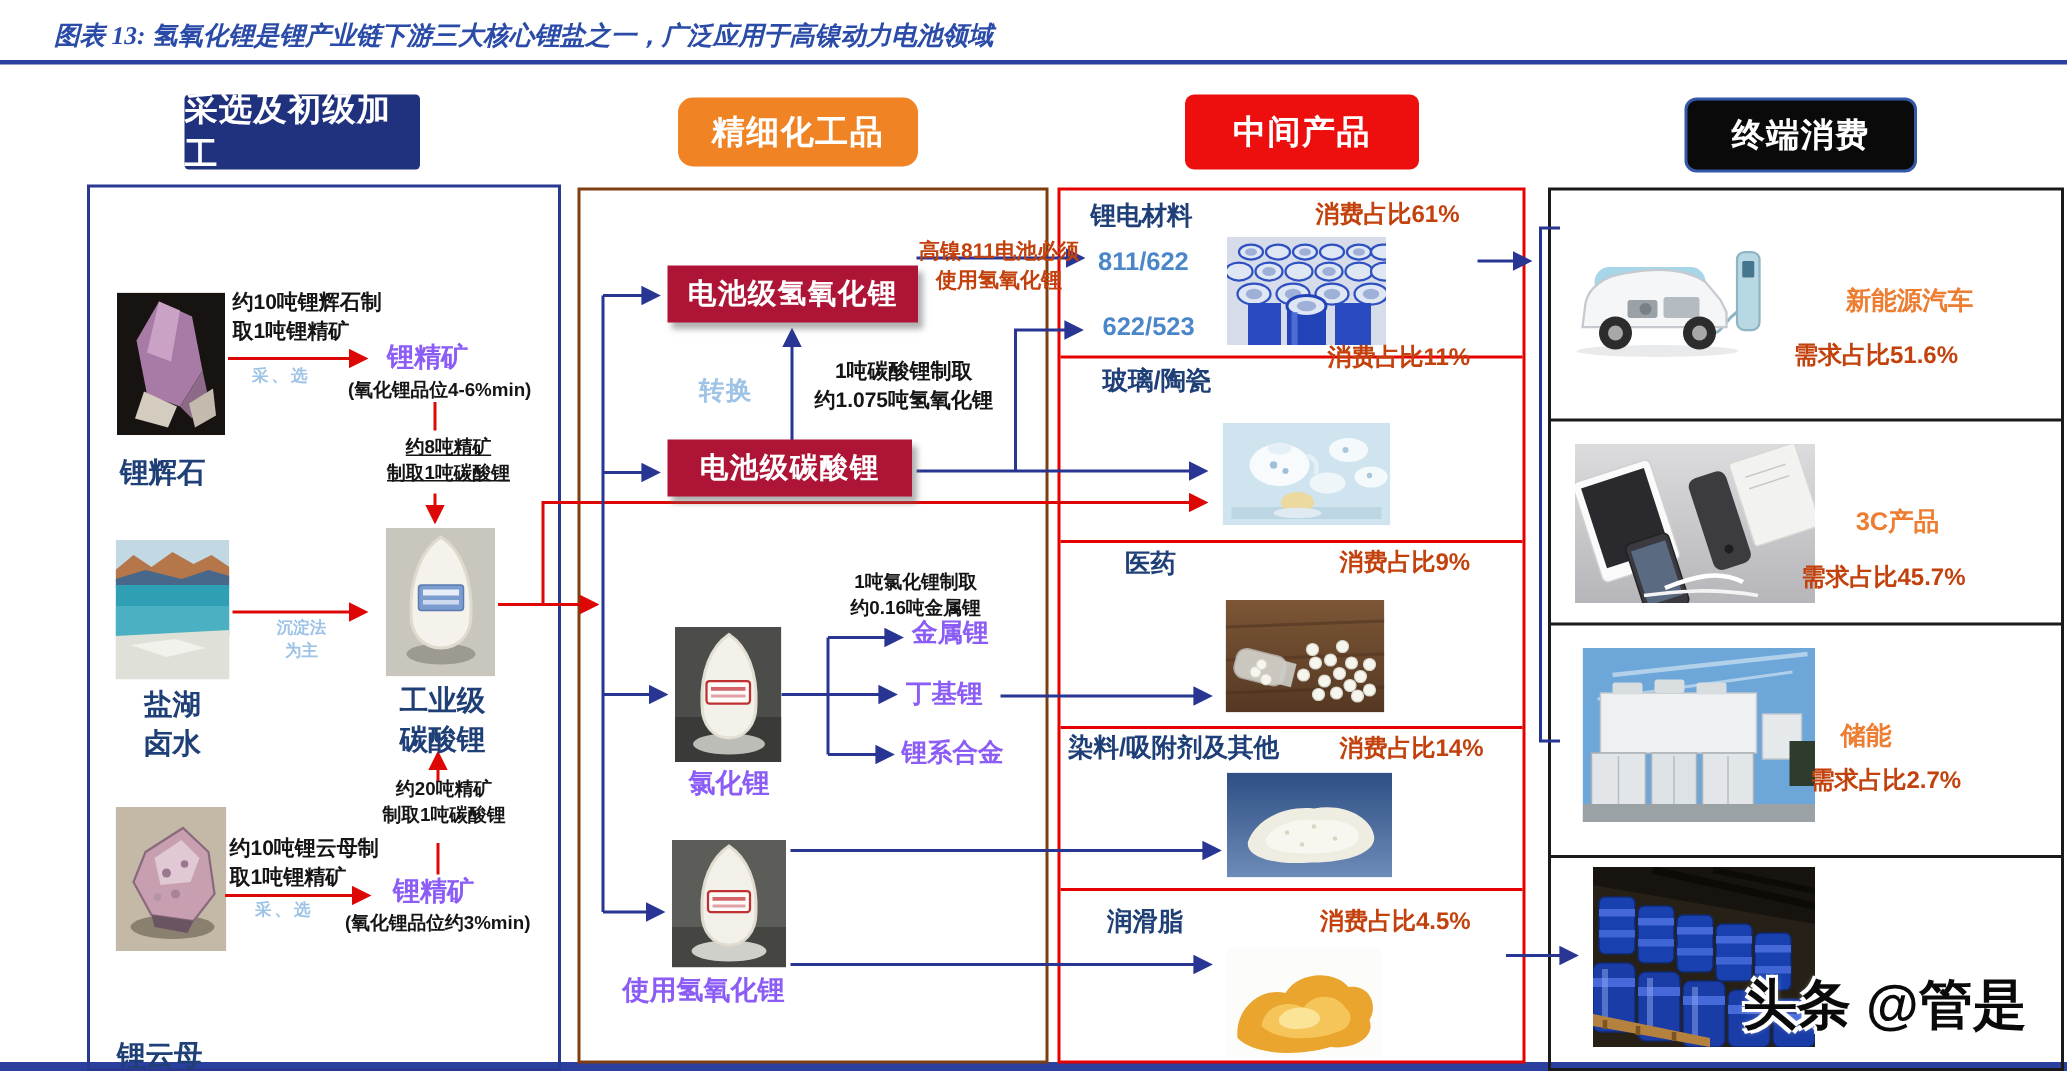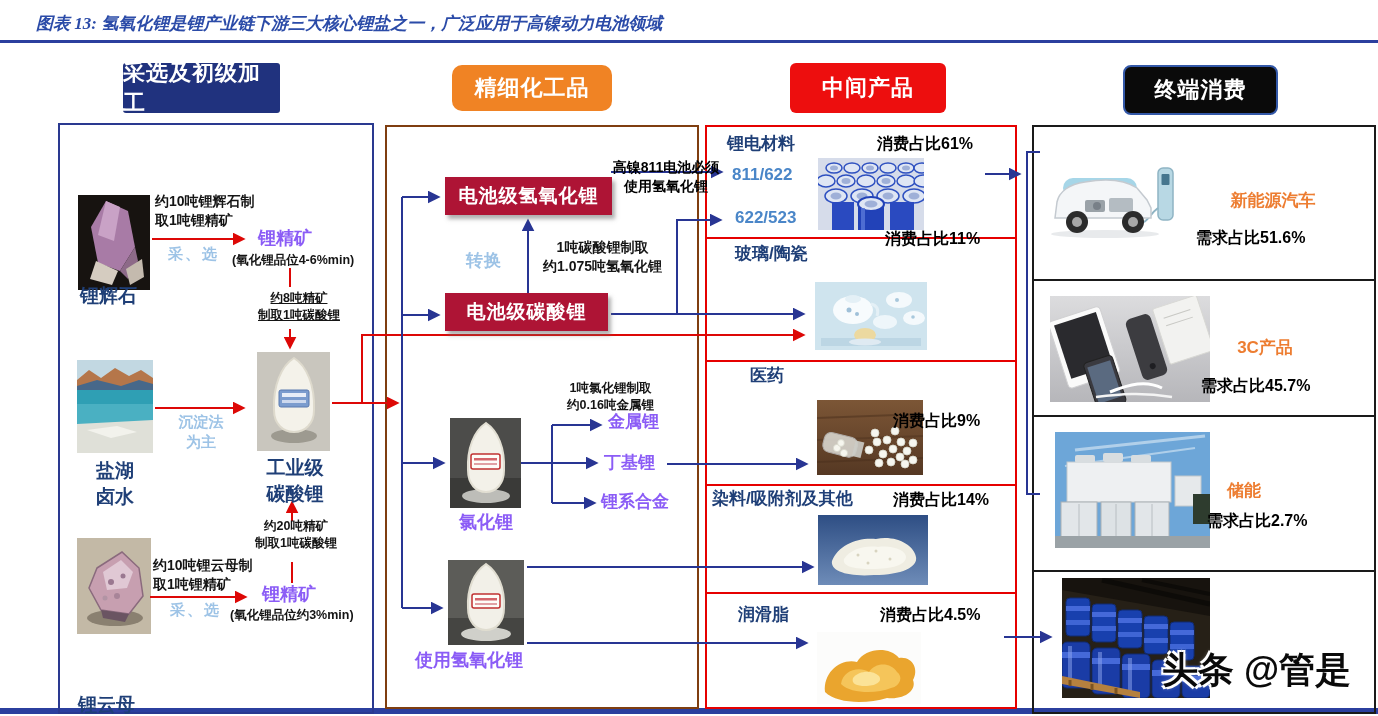--- a/index.html
+++ b/index.html
@@ -8,22 +8,22 @@
   .title{position:absolute;left:36px;top:12px;font-size:17px;font-weight:bold;font-style:italic;
          color:#2B4BA8;font-family:"Liberation Serif","DejaVu Serif",serif;z-index:6;}
   .rule{position:absolute;left:0;width:1378px;background:#2B3F9E;}
   .hdr{position:absolute;color:#fff;font-weight:bold;font-size:22px;display:flex;
        align-items:center;justify-content:center;z-index:6;letter-spacing:1px;}
   .colbox{position:absolute;z-index:1;background:#fff0;}
   .sep{position:absolute;left:0;z-index:1;}
   .t{position:absolute;font-weight:bold;white-space:pre-line;z-index:7;line-height:1.35;}
   .ctr{text-align:center;}
   .navy{color:#1F3F77}.blue{color:#8b5cf6}.lblue{color:#9DC3E6}.mblue{color:#4A86C8}
-  .red{color:#000000}.orange{color:#ED7D31}.blk{color:#151515}
-  .s12{font-size:12.5px}.s13{font-size:14px}.s15{font-size:15px}.s16{font-size:16px}
+  .red{color:#c2410c}.orange{color:#ED7D31}.blk{color:#151515}
+  .s12{font-size:12.5px}.s13{font-size:14px}.s15{font-size:11px}.s16{font-size:16px}
   .s17{font-size:17px}.s18{font-size:18px}.s19{font-size:19px}
   .crimson{position:absolute;background:#AE1435;color:#fff;font-weight:bold;font-size:19px;
            display:flex;align-items:center;justify-content:center;z-index:6;
            box-shadow:3px 4px 4px rgba(110,110,110,.55);letter-spacing:1px;}
   .photo{position:absolute;overflow:hidden;z-index:4;}
   .photo svg{display:block;width:100%;height:100%;}
   svg.overlay{position:absolute;left:0;top:0;z-index:5;pointer-events:none;}
   .overlay line,.overlay polyline{stroke-width:2;fill:none;}
   .ln-b{stroke:#283593;}
   .ln-r{stroke:#DD0806;}
@@ -62,21 +62,21 @@
   <div class="photo" style="left:78px;top:195px;width:72px;height:95px;">
     <svg viewBox="0 0 72 95" preserveAspectRatio="none">
       <rect width="72" height="95" fill="#171310"></rect>
       <polygon points="28,6 50,16 57,52 42,76 20,68 13,32" fill="#A87BA6"></polygon>
       <polygon points="28,6 42,12 36,46 20,40" fill="#C9A2C6"></polygon>
       <polygon points="42,76 57,52 60,66 50,84" fill="#8D6A88"></polygon>
       <polygon points="18,66 40,76 34,90 12,84" fill="#D5CCC0"></polygon>
       <polygon points="48,74 64,64 66,82 52,90" fill="#C4BAAE"></polygon>
     </svg>
   </div>
-  <div class="t navy s19" style="left:80px;top:283px;">锂辉石</div>
+  <div class="t navy s19" style="left:80px;top:303px;">锂辉石</div>
 
   <div class="t blk s13" style="left:155px;top:192px;width:115px;">约10吨锂辉石制
 取1吨锂精矿</div>
   <div class="t lblue s15" style="left:168px;top:244px;letter-spacing:2px;">采、选</div>
   <div class="t blue s18" style="left:258px;top:226px;">锂精矿</div>
   <div class="t blk s12" style="left:232px;top:252px;">(氧化锂品位4-6%min)</div>
   <div class="t blk s12 ctr" style="left:243px;top:290px;width:112px;text-decoration:underline;">约8吨精矿
 制取1吨碳酸锂</div>
 
   <div class="photo" style="left:77px;top:360px;width:76px;height:93px;">
@@ -230,21 +230,21 @@
       <ellipse cx="50" cy="53" rx="11" ry="7" fill="#ECD9A0"></ellipse>
       <ellipse cx="50" cy="60" rx="16" ry="3.5" fill="#DFEAF2"></ellipse>
       <circle cx="34" cy="28" r="2.5" fill="#9FC0D8"></circle>
         <circle cx="42" cy="32" r="2" fill="#9FC0D8"></circle>
       <circle cx="82" cy="18" r="2" fill="#A8C8DC"></circle>
         <circle cx="98" cy="35" r="1.8" fill="#A8C8DC"></circle>
     </svg>
   </div>
 
   <div class="t navy s17" style="left:750px;top:365px;">医药</div>
-  <div class="t red s16" style="left:893px;top:365px;margin-top:45px;">消费占比9%</div>
+  <div class="t red s16" style="left:893px;top:365px;">消费占比9%</div>
   <div class="photo" style="left:817px;top:400px;width:106px;height:75px;">
     <svg viewBox="0 0 106 75" preserveAspectRatio="none">
       <defs>
           <linearGradient id="wd" x1="0" y1="0" x2="0" y2="1">
         <stop offset="0" stop-color="#7C5636"></stop>
             <stop offset="1" stop-color="#553823"></stop>
           </linearGradient>
         </defs>
       <rect width="106" height="75" fill="url(#wd)"></rect>
       <line x1="0" y1="18" x2="106" y2="14" stroke="#4A2F1C" stroke-width="2" opacity="0.5"></line>

